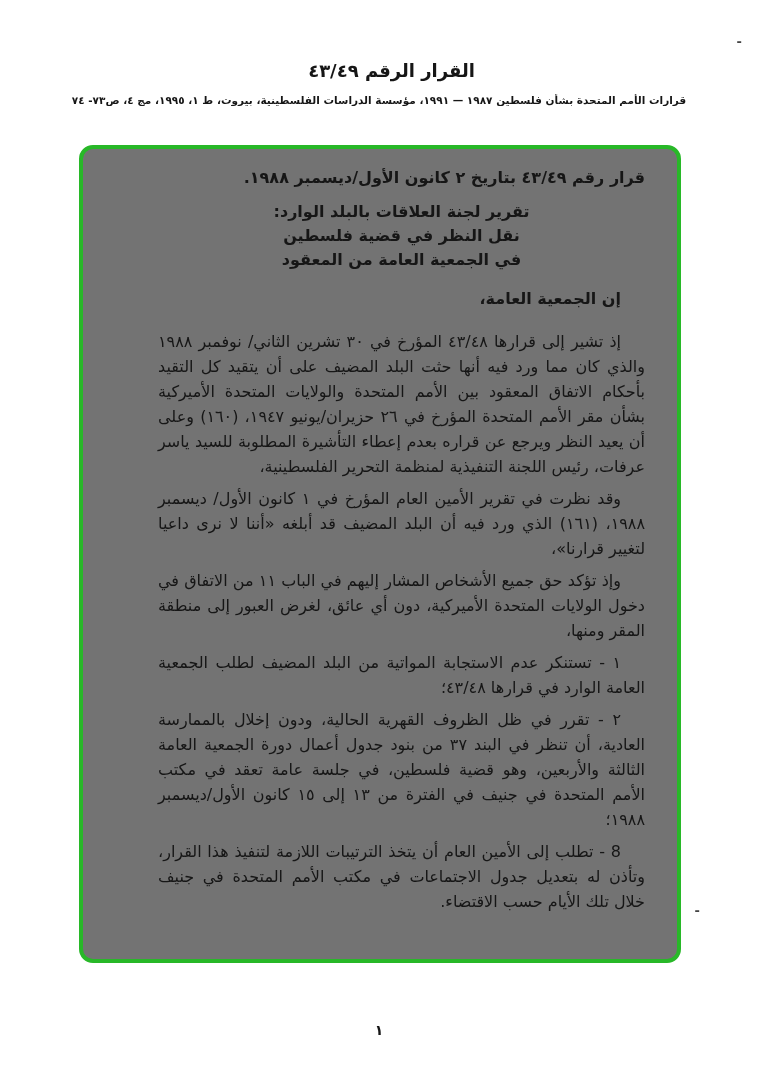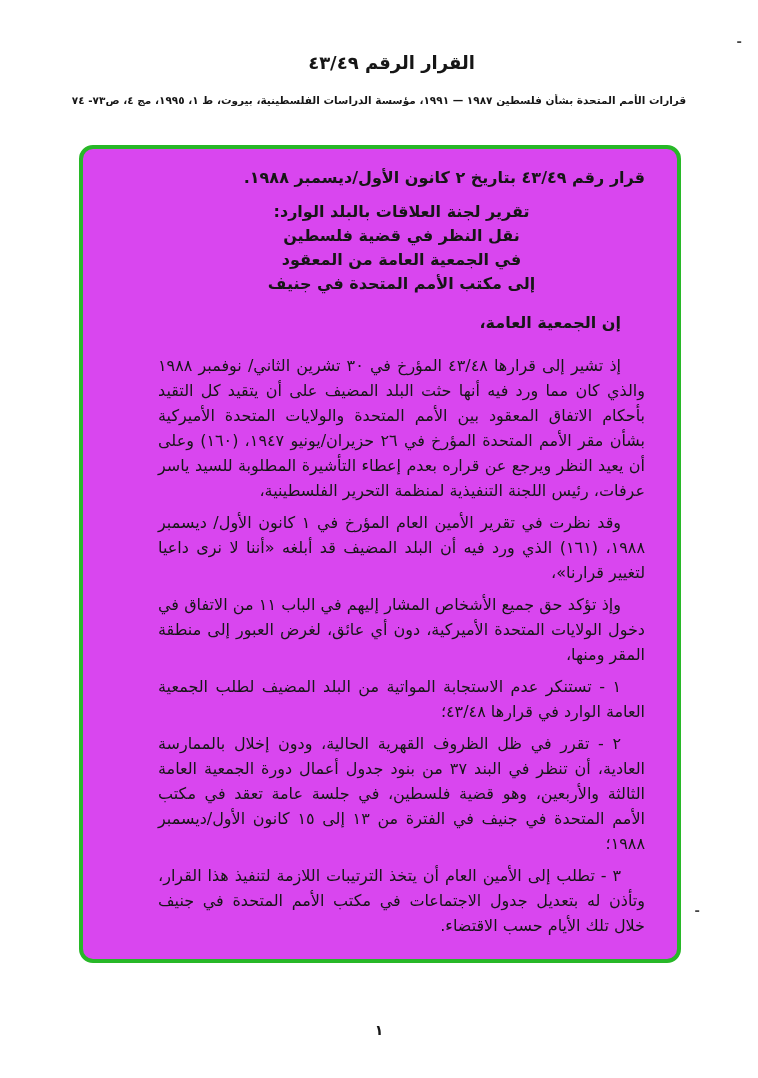--- a/index.html
+++ b/index.html
@@ -15,21 +15,21 @@
       position: absolute;
       font-size: 13px;
       color: #444;
       font-weight: bold;
     }
     .corner-mark.top-right { top: 34px; right: 16px; }
     .corner-mark.mid-right { top: 903px; right: 58px; }
 
     .page-title {
       position: absolute;
-      top: 52px; left: 0; width: 100%;
+      top: 60px; left: 0; width: 100%;
       text-align: center;
       direction: rtl;
       font-size: 18px;
       font-weight: bold;
       padding-left: 25px;
     }
     .source-line {
       position: absolute;
       top: 94px; left: 8px; right: 8px;
       direction: rtl;
@@ -40,21 +40,21 @@
       white-space: nowrap;
       overflow: hidden;
     }
 
     .green-box {
       position: absolute;
       left: 79px; top: 145px;
       width: 602px; height: 818px;
       border: 4px solid #28b828;
       border-radius: 14px;
-      background: #d946ef;
+      background: #737373;
       padding-left: 43px;
     }
     .box-content {
       direction: rtl;
       height: 100%;
       padding: 16px 32px 14px 32px;
       display: flex;
       flex-direction: column;
       font-size: 16px;
       line-height: 25px;
@@ -117,36 +117,35 @@
 
   <div class="green-box">
     <div class="box-content">
 
       <p class="res-heading">قرار رقم ٤٣/٤٩ بتاريخ ٢ كانون الأول/ديسمبر ١٩٨٨.</p>
 
       <div class="res-subtitle">
         <div>تقرير لجنة العلاقات بالبلد الوارد:</div>
         <div>نقل النظر في قضية فلسطين</div>
         <div>في الجمعية العامة من المعقود</div>
-        <div>إلى مكتب الأمم المتحدة في جنيف</div>
       </div>
 
       <p class="res-opening">إن الجمعية العامة،</p>
 
       <p class="res-para"><span class="lead">إذ تشير</span><span> إلى قرارها ٤٣/٤٨ المؤرخ في ٣٠ تشرين الثاني/ نوفمبر ١٩٨٨ والذي كان مما ورد فيه أنها حثت البلد المضيف على أن يتقيد كل التقيد بأحكام الاتفاق المعقود بين الأمم المتحدة والولايات المتحدة الأميركية بشأن مقر الأمم المتحدة المؤرخ في ٢٦ حزيران/يونيو ١٩٤٧، (١٦٠) وعلى أن يعيد النظر ويرجع عن قراره بعدم إعطاء التأشيرة المطلوبة للسيد ياسر عرفات، رئيس اللجنة التنفيذية لمنظمة التحرير الفلسطينية،</span></p>
 
       <p class="res-para"><span class="lead">وقد نظرت</span><span> في تقرير الأمين العام المؤرخ في ١ كانون الأول/ ديسمبر ١٩٨٨، (١٦١) الذي ورد فيه أن البلد المضيف قد أبلغه «أننا لا نرى داعيا لتغيير قرارنا»،</span></p>
 
       <p class="res-para"><span class="lead">وإذ تؤكد</span><span> حق جميع الأشخاص المشار إليهم في الباب ١١ من الاتفاق في دخول الولايات المتحدة الأميركية، دون أي عائق، لغرض العبور إلى منطقة المقر ومنها،</span></p>
 
       <p class="res-para"><span class="lead">١ - تستنكر</span><span> عدم الاستجابة المواتية من البلد المضيف لطلب الجمعية العامة الوارد في قرارها ٤٣/٤٨؛</span></p>
 
       <p class="res-para"><span class="lead">٢ - تقرر</span><span> في ظل الظروف القهرية الحالية، ودون إخلال بالممارسة العادية، أن تنظر في البند ٣٧ من بنود جدول أعمال دورة الجمعية العامة الثالثة والأربعين، وهو قضية فلسطين، في جلسة عامة تعقد في مكتب الأمم المتحدة في جنيف في الفترة من ١٣ إلى ١٥ كانون الأول/ديسمبر ١٩٨٨؛</span></p>
 
-      <p class="res-para"><span class="lead">٣ - تطلب</span><span> إلى الأمين العام أن يتخذ الترتيبات اللازمة لتنفيذ هذا القرار، وتأذن له بتعديل جدول الاجتماعات في مكتب الأمم المتحدة في جنيف خلال تلك الأيام حسب الاقتضاء.</span></p>
+      <p class="res-para"><span class="lead">8 - تطلب</span><span> إلى الأمين العام أن يتخذ الترتيبات اللازمة لتنفيذ هذا القرار، وتأذن له بتعديل جدول الاجتماعات في مكتب الأمم المتحدة في جنيف خلال تلك الأيام حسب الاقتضاء.</span></p>
 
 
     </div>
   </div>
 
   <span class="corner-mark mid-right">-</span>
 
   <div class="page-number">١</div>
 
 </div>

